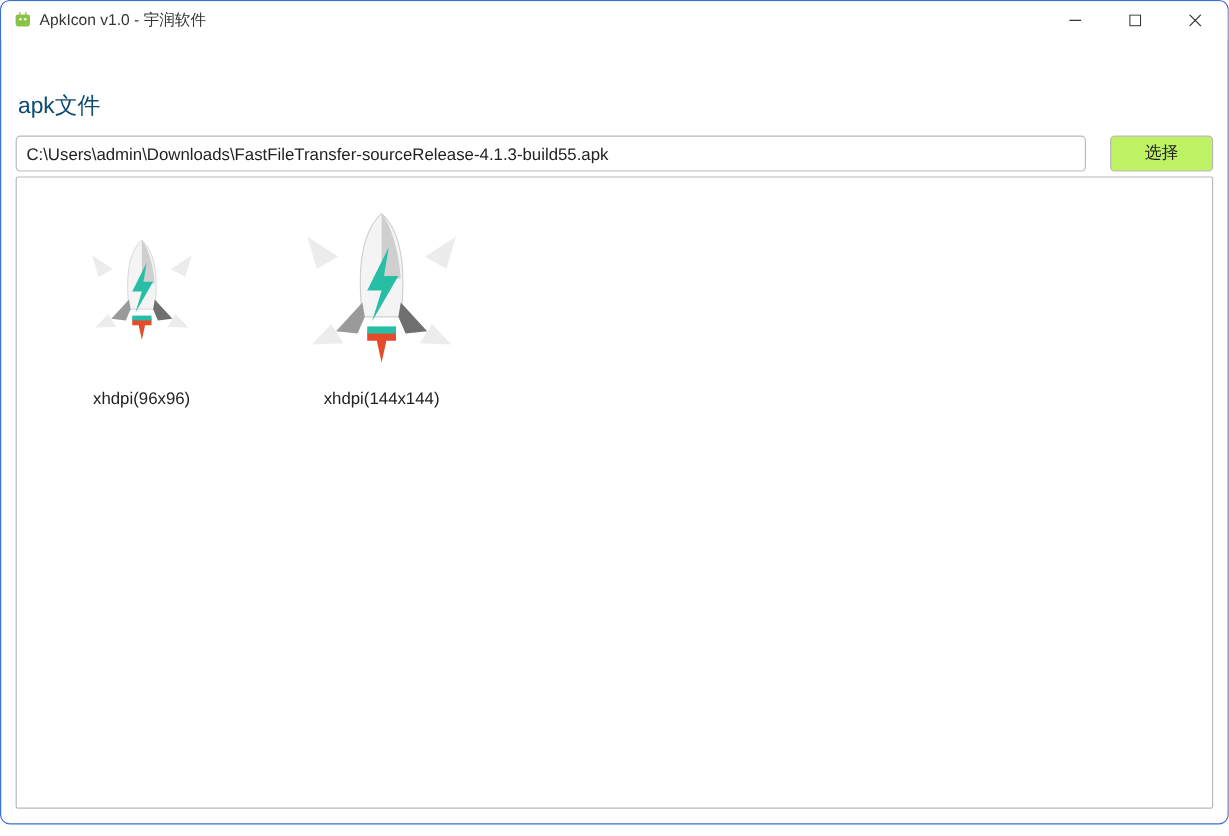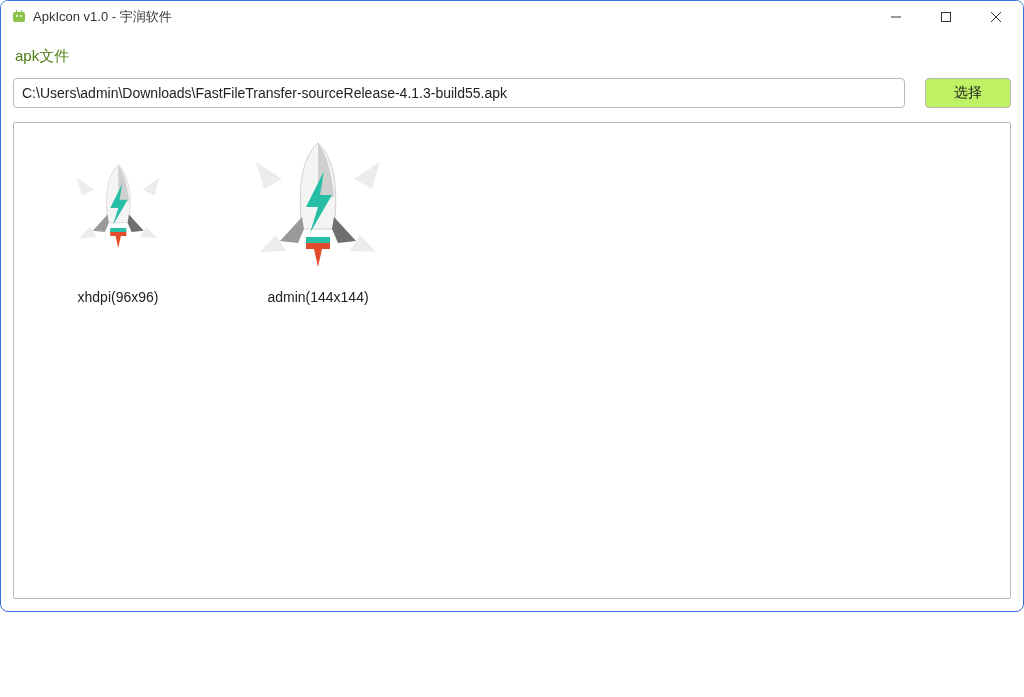--- a/index.html
+++ b/index.html
@@ -6,21 +6,21 @@
   body {
     font-family: "Segoe UI", "Microsoft YaHei", sans-serif;
     font-size: 13px;
     background: #fff;
     width: 1024px;
     height: 697px;
     overflow: hidden;
   }
   .window {
     width: 1024px;
-    height: 612px;
+    height: 687px;
     border: 1px solid #3b6fd8;
     border-radius: 8px;
     background: #fff;
     display: flex;
     flex-direction: column;
     overflow: hidden;
   }
   .titlebar {
     height: 32px;
     display: flex;
@@ -55,24 +55,25 @@
   .titlebar-btn svg { width: 10px; height: 10px; }
 
   .content {
     flex: 1;
     padding: 14px 12px 12px 12px;
     display: flex;
     flex-direction: column;
     gap: 4px;
   }
   .field-label {
-    font-size: 15px;
-    color: #4d7c0f;
+    font-size: 19px;
+    color: #0c4a6e;
     margin-bottom: 2px;
     margin-left: 2px;
+    margin-top: 28px;
   }
   .path-row {
     display: flex;
     gap: 20px;
     align-items: stretch;
     margin-top: 6px;
   }
   .path-input {
     flex: 1;
     height: 30px;
@@ -87,25 +88,24 @@
     width: 86px;
     height: 30px;
     border: 1px solid #b8b8b8;
     border-radius: 4px;
     background: #bef264;
     font-size: 14px;
     color: #222;
     cursor: default;
   }
   .icons-panel {
-    margin-top: 10px;
     flex: 1;
     border: 1px solid #b8b8b8;
     border-radius: 2px;
-    padding: 6px 14px 6px 14px;
+    padding: 16px 14px 6px 14px;
     display: flex;
     align-items: flex-start;
     gap: 20px;
     background: #fff;
   }
   .icon-cell {
     width: 180px;
     display: flex;
     flex-direction: column;
     align-items: center;
@@ -205,18 +205,18 @@
 
     <path d="M56 80 L34 104 L52 106 L58 92 Z" fill="#9a9a9a"></path>
     <path d="M88 80 L110 104 L92 106 L86 92 Z" fill="#6f6f6f"></path>
 
     <path d="M78 34 L60 70 L72 70 L64 96 L86 58 L74 58 Z" fill="#26bfa6"></path>
 
     <path d="M60 104 L84 104 L84 112 L76 112 L72 130 L68 112 L60 112 Z" fill="#e34b2a"></path>
     <rect x="60" y="100" width="24" height="6" fill="#26bfa6"></rect>
   </svg>
           </div>
-          <div class="icon-label">admin(144x144)</div>
+          <div class="icon-label">xhdpi(144x144)</div>
         </div>
       </div>
   </div>
 
 </div>
 
 </body></html>

